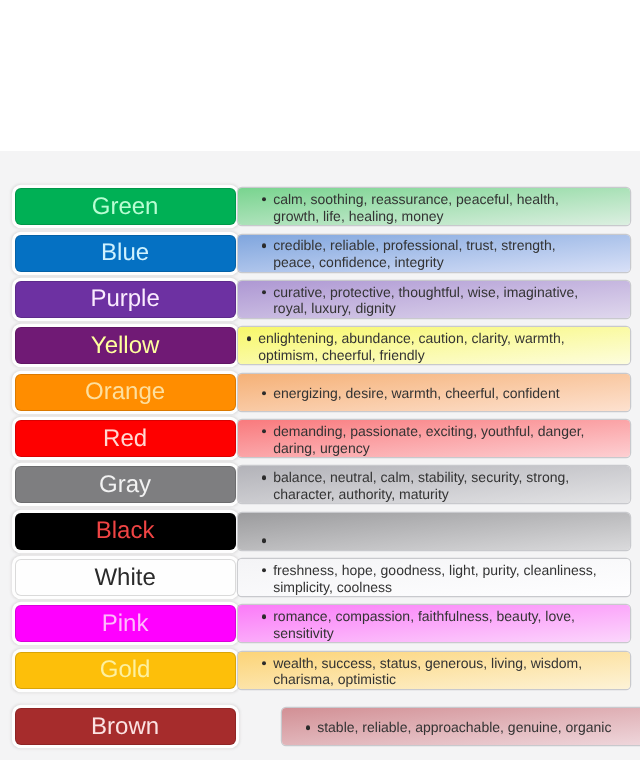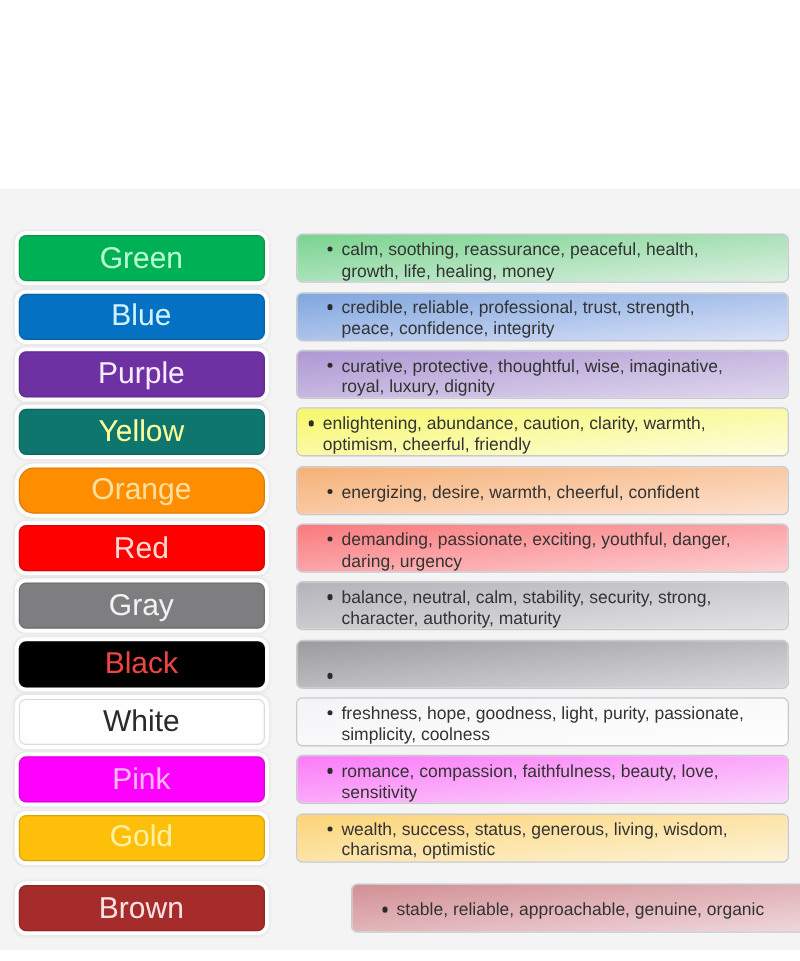--- a/index.html
+++ b/index.html
@@ -12,21 +12,21 @@
 
   
   #slide{position:absolute;left:0;top:151px;width:640px;height:609px;background:#f4f4f5;}
   #page-bottom{position:absolute;left:0;top:760px;width:640px;height:9px;background:#ffffff;}
 
   .row{position:absolute;left:0;width:640px;height:37px;}
   .row-0{top:37.2px}  .row-1{top:83.6px}  .row-2{top:129.9px} .row-3{top:176.3px}
   .row-4{top:222.6px} .row-5{top:269.0px} .row-6{top:315.4px} .row-7{top:361.7px}
   .row-8{top:408.1px} .row-9{top:454.4px} .row-10{top:500.8px} .row-11{top:557px}
 
-  .chip{position:absolute;left:14.6px;top:0;width:197px;height:37px;border-radius:6px;
+  .chip{position:absolute;left:14.6px;top:0;width:221px;height:37px;border-radius:6px;
         display:flex;align-items:center;justify-content:center;box-sizing:border-box;
         box-shadow:inset 0 0 0 1px rgba(0,0,0,0.14),
                    0 0 0 3.2px rgba(255,255,255,0.96),
                    0 0 2.6px 3.2px rgba(172,168,168,0.32);}
   .chip-label{font-size:24px;line-height:1;white-space:nowrap;}
 
   .desc{position:absolute;left:238.2px;top:0;width:392px;height:37px;border-radius:4px;
         box-sizing:border-box;padding:0 33px 0 35px;
         display:flex;align-items:center;
         box-shadow:0 0 0 1.2px rgba(136,138,146,0.40);}
@@ -69,32 +69,32 @@
       <span class="chip-label" style="color: rgb(250, 235, 254);">Purple</span>
     </div>
     <div class="desc" style="background: linear-gradient(to right bottom, rgb(174, 152, 211) 0%, rgb(223, 215, 237) 100%);">
       <p class="desc-text">
         <span class="bullet"></span><span>curative, protective, thoughtful, wise, imaginative, royal, luxury, dignity</span>
       </p>
     </div>
   </div>
 
   <div class="row row-3">
-    <div class="chip" style="background-color: #0f766e;">
+    <div class="chip" style="background-color: #701a75;">
       <span class="chip-label" style="color: rgb(255, 255, 158);">Yellow</span>
     </div>
     <div class="desc" style="background: linear-gradient(to right bottom, rgb(247, 247, 106) 0%, rgb(253, 253, 221) 100%); padding-left: 20px;">
       <p class="desc-text">
         <span class="bullet"></span><span>enlightening, abundance, caution, clarity, warmth, optimism, cheerful, friendly</span>
       </p>
     </div>
   </div>
 
   <div class="row row-4">
-    <div class="chip" style="background-color: rgb(255, 141, 0); border-radius: 12px;">
+    <div class="chip" style="background-color: rgb(255, 141, 0);">
       <span class="chip-label" style="color: rgb(253, 223, 158);">Orange</span>
     </div>
     <div class="desc" style="background: linear-gradient(to right bottom, rgb(245, 177, 119) 0%, rgb(253, 225, 207) 100%);">
       <p class="desc-text">
         <span class="bullet"></span><span>energizing, desire, warmth, cheerful, confident</span>
       </p>
     </div>
   </div>
 
   <div class="row row-5">
@@ -129,21 +129,21 @@
       </p>
     </div>
   </div>
 
   <div class="row row-8">
     <div class="chip" style="background-color: rgb(254, 254, 254);">
       <span class="chip-label" style="color: rgb(42, 42, 42);">White</span>
     </div>
     <div class="desc" style="background: linear-gradient(to right bottom, rgb(244, 244, 246) 0%, rgb(254, 254, 255) 100%);">
       <p class="desc-text">
-        <span class="bullet"></span><span>freshness, hope, goodness, light, purity, passionate, simplicity, coolness</span>
+        <span class="bullet"></span><span>freshness, hope, goodness, light, purity, cleanliness, simplicity, coolness</span>
       </p>
     </div>
   </div>
 
   <div class="row row-9">
     <div class="chip" style="background-color: rgb(255, 0, 255);">
       <span class="chip-label" style="color: rgb(255, 186, 252);">Pink</span>
     </div>
     <div class="desc" style="background: linear-gradient(to right bottom, rgb(251, 123, 248) 0%, rgb(251, 214, 252) 100%);">
       <p class="desc-text">

